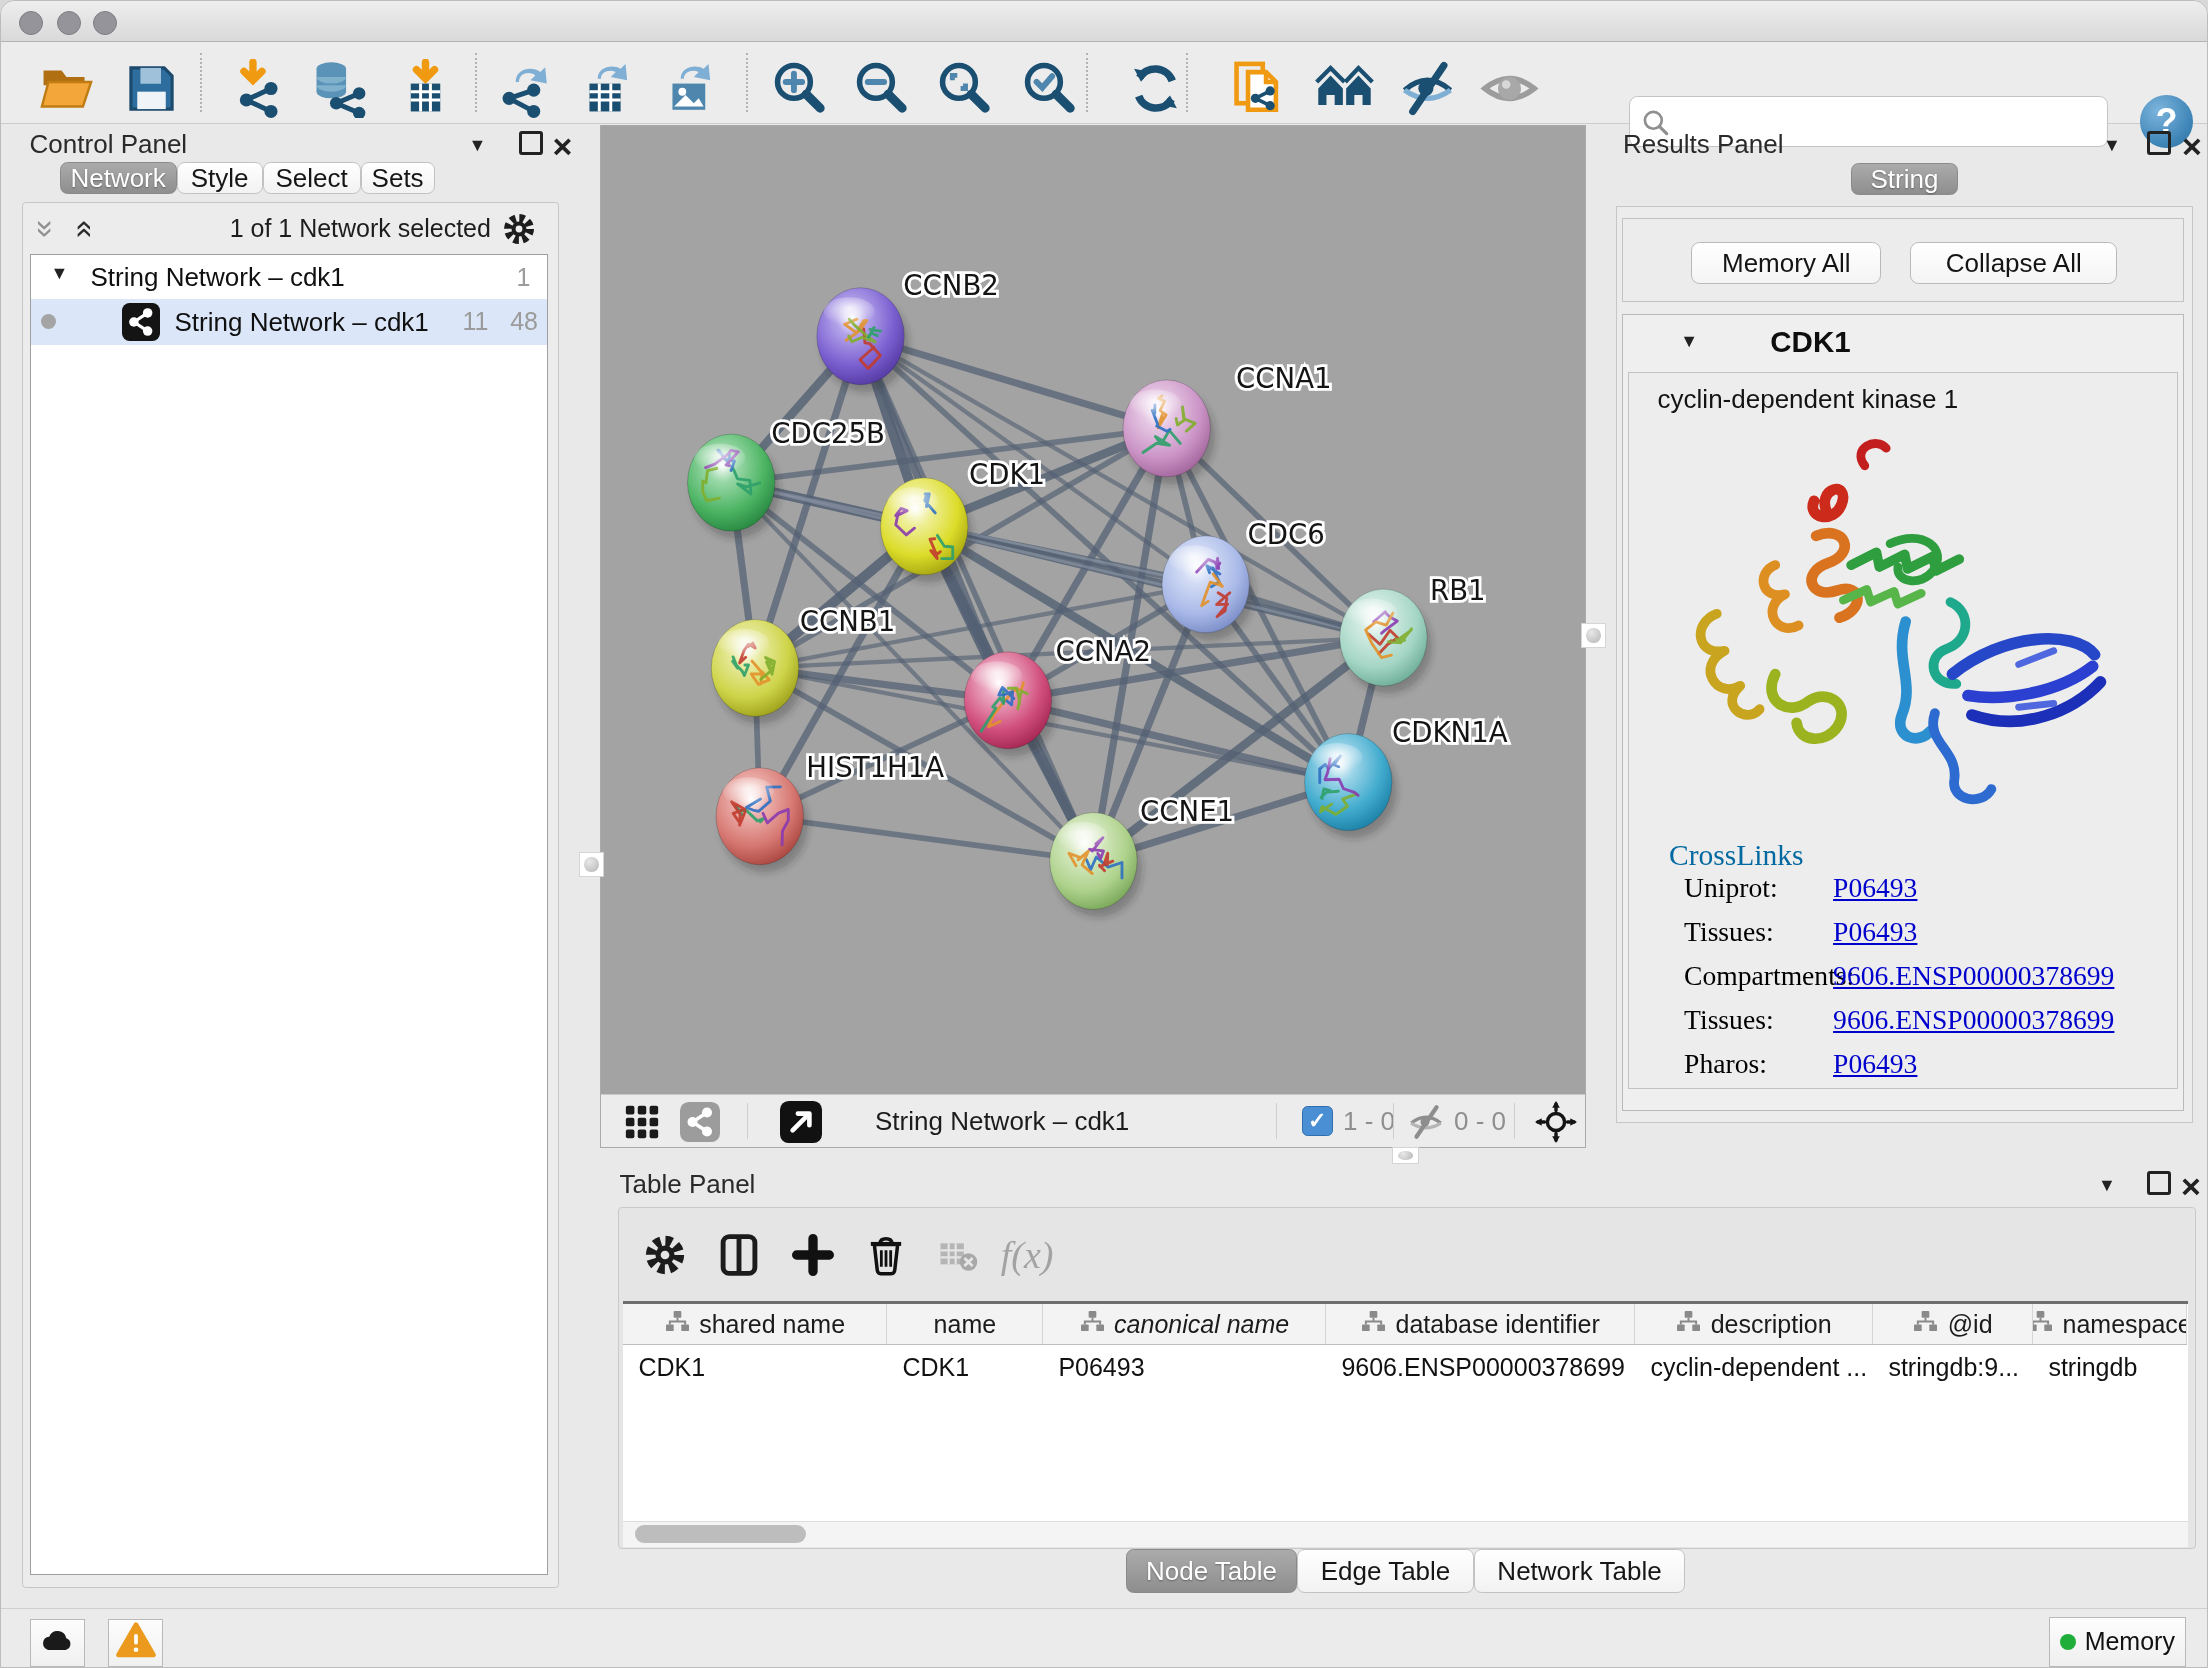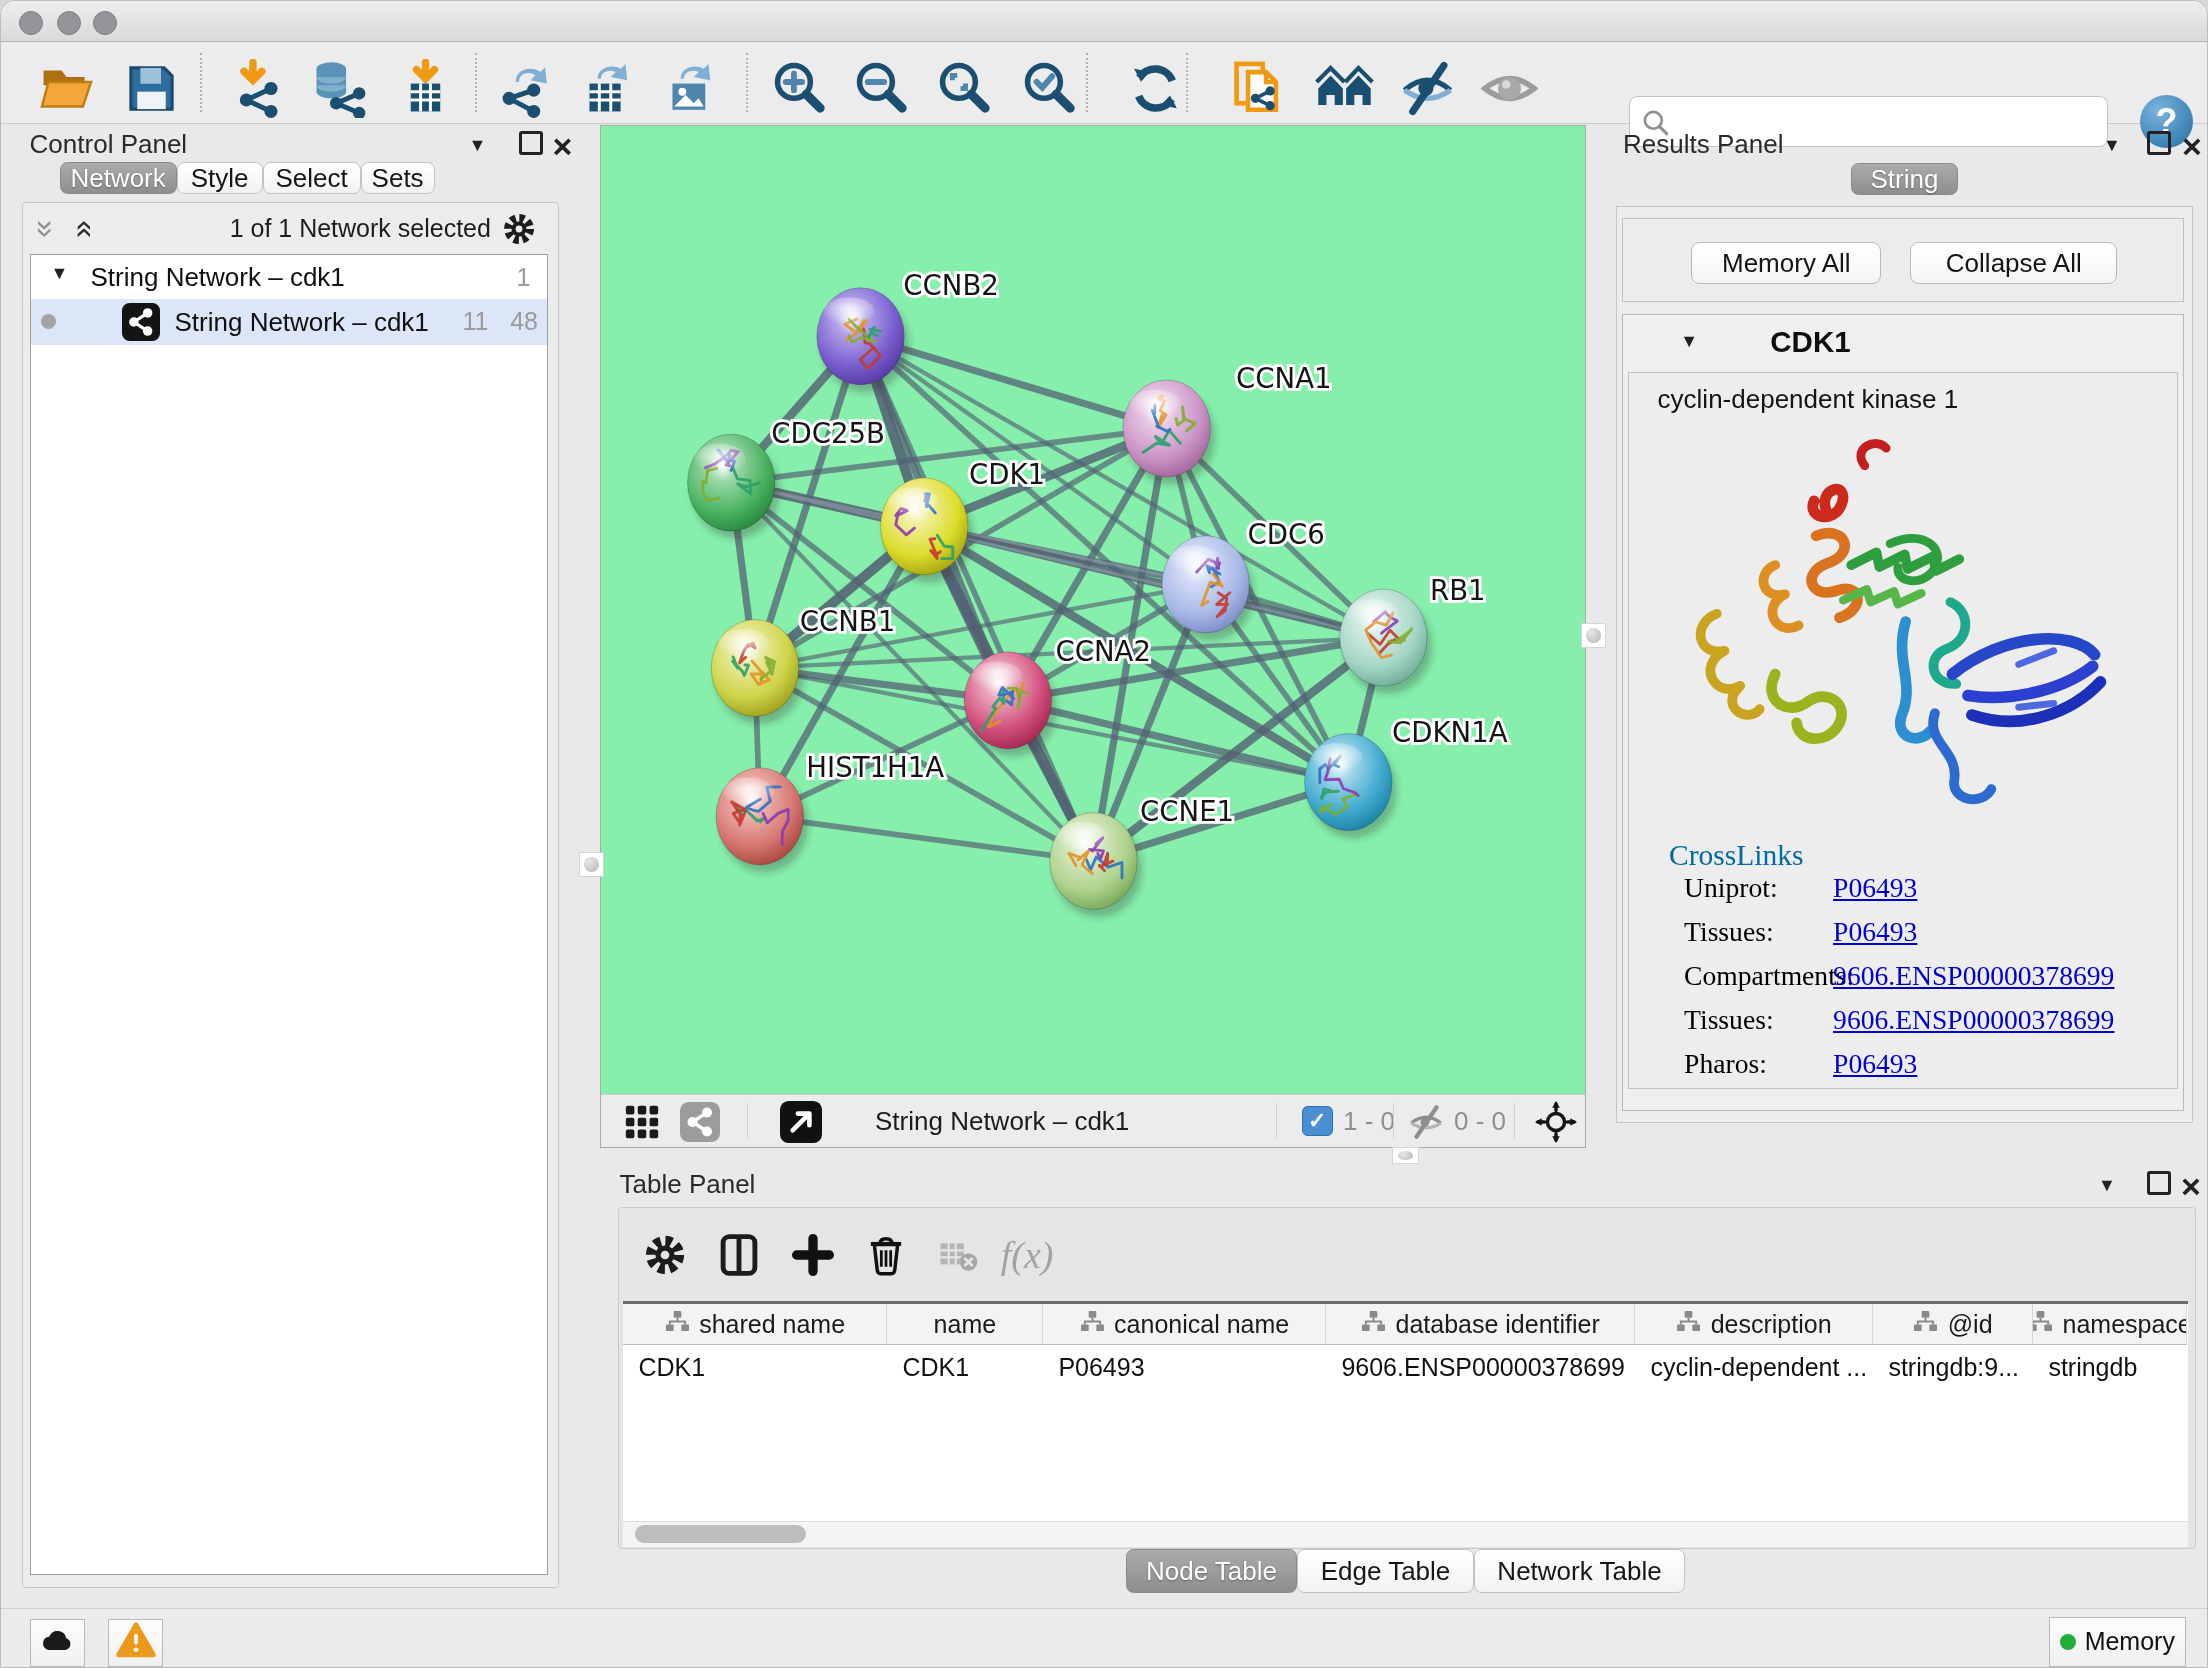--- a/index.html
+++ b/index.html
@@ -34,21 +34,21 @@
   .cp-box{position:absolute;left:13.3px;top:77px;width:535px;height:1384px;background:#ececec;border:1.9px solid #c6c6c6;border-radius:3.8px;}
   .chev{display:inline-block;font-size:32px;line-height:1;transform:rotate(90deg);color:#8f8f8f;}
   .chev.up{transform:rotate(-90deg);color:#2c2c2c;}
   .cp-sub-text{position:absolute;left:86px;right:67px;top:11.4px;text-align:right;font-size:25px;color:#1d1d1d;}
   .cp-list{position:absolute;left:7.6px;top:51px;width:516px;height:1319px;background:#ffffff;border:1.9px solid #9f9f9f;}
   .tree-row{position:absolute;left:0;width:100%;height:42px;}
   .num{color:#9b9b9b;font-size:25px;}
   .share-badge{display:inline-block;width:38px;height:38px;border-radius:7.6px;background:#141414;}
 
   
-  .network-view{position:absolute;left:599px;top:124px;width:984px;height:1021px;background:#86efac;border:1px solid #aaaaaa;box-sizing:content-box;}
+  .network-view{position:absolute;left:599px;top:124px;width:984px;height:1021px;background:#a3a3a3;border:1px solid #aaaaaa;box-sizing:content-box;}
   .net-status{position:absolute;left:0;bottom:0;width:984px;height:52px;background:#ececec;border-top:1.9px solid #c9c9c9;}
   .ns-sep{position:absolute;top:7.6px;height:36px;border-left:1.9px solid #cfcfcf;}
   .ns-text{position:absolute;top:11.4px;font-size:26px;color:#1c1c1c;}
   .ns-num{position:absolute;top:11.4px;font-size:26px;color:#8e8e8e;}
   .checkbox{position:absolute;width:28.5px;height:28.5px;border-radius:5.7px;background:#4a8fd4;border:1px solid #2f6fb0;color:#fff;font-size:22px;font-weight:bold;text-align:center;line-height:28.5px;}
   .grabber{position:absolute;width:23px;height:23px;background:#ffffff;border:1px solid #d5d5d5;display:flex;align-items:center;justify-content:center;}
   .grabber i{display:block;width:14.3px;height:14.3px;border-radius:50%;background:radial-gradient(circle at 35% 30%,#e8e8e8,#b5b5b5);}
 
   
   .results-panel{position:absolute;left:1607px;top:124px;width:593px;height:1003px;}
@@ -743,21 +743,21 @@
                     <rect x="1" y="15" width="8" height="7" rx="1"></rect>
                     <rect x="17" y="15" width="8" height="7" rx="1"></rect>
                   </g>
                   <path d="M13 8 v4 M5 15 v-3 h16 v3" fill="none" stroke="#8a8a8a" stroke-width="2"></path>
                 </svg></span>
               <span>shared name</span>
             </div>
             <div class="th" style="width: 156px;">
               <span>name</span>
             </div>
-            <div class="th" style="width: 283px;">
+            <div class="th" style="width: 283px; font-style: italic;">
               <span><svg width="25" height="23" viewBox="0 0 26 24">
                   <g fill="#8a8a8a">
                     <rect x="9" y="1" width="8" height="7" rx="1"></rect>
                     <rect x="1" y="15" width="8" height="7" rx="1"></rect>
                     <rect x="17" y="15" width="8" height="7" rx="1"></rect>
                   </g>
                   <path d="M13 8 v4 M5 15 v-3 h16 v3" fill="none" stroke="#8a8a8a" stroke-width="2"></path>
                 </svg></span>
               <span>canonical name</span>
             </div>

